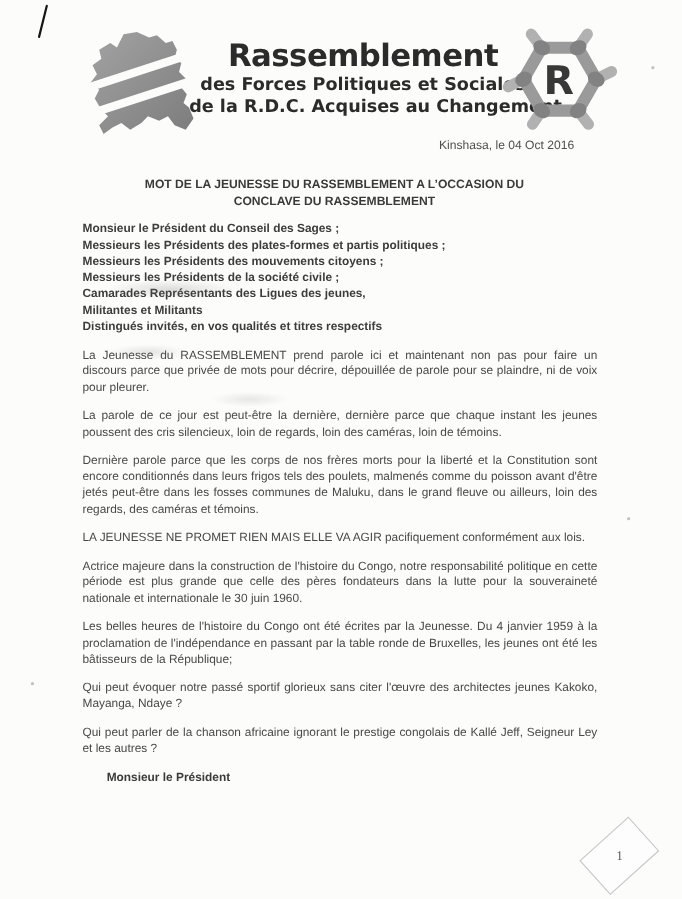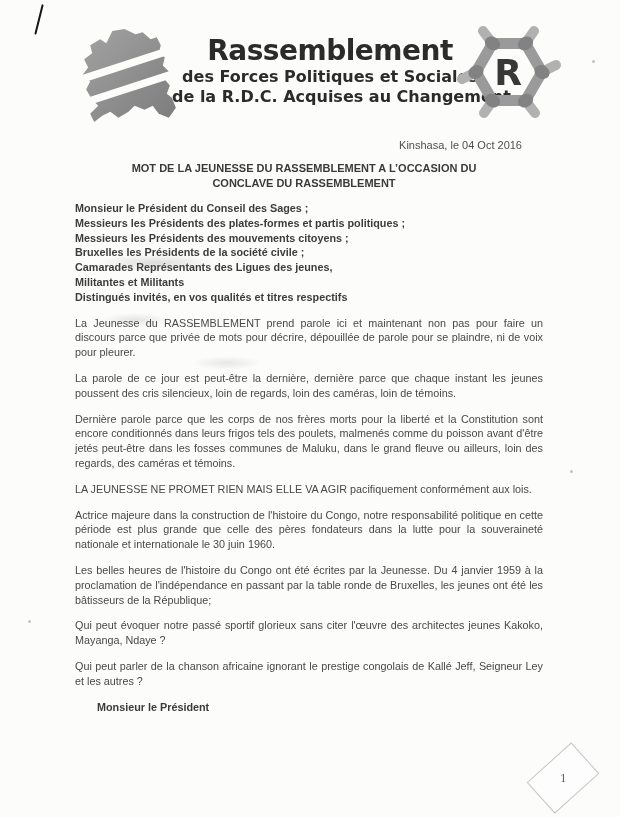--- a/index.html
+++ b/index.html
@@ -30,21 +30,21 @@
     font-family:"DejaVu Sans", sans-serif;
     color:#2b2b2b;
     margin-left:20px;
   }
   .org-line1 { font-size:28px; font-weight:bold; letter-spacing:-0.5px; line-height:33px; }
   .org-line2 { font-size:16px; font-weight:bold; line-height:20px; }
   .org-line3 { font-size:16px; font-weight:bold; line-height:20px; white-space:nowrap; }
   .logo-hands { position:absolute; left:452px; top:25px; width:114px; height:95px; }
 
   .dateline {
-    position:absolute; top:139px; right:98px;
+    position:absolute; top:126px; right:98px;
     font-size:11px; color:#4e4e4e;
   }
 
   .doc-title {
     position:absolute; top:161px; left:60px; right:72px;
     text-align:center;
     font-size:11px; font-weight:bold; color:#3a3a3a;
     line-height:14.5px;
   }
 
@@ -149,21 +149,21 @@
   <div class="doc-title">
     <div>MOT DE LA JEUNESSE DU RASSEMBLEMENT A L’OCCASION DU</div>
     <div>CONCLAVE DU RASSEMBLEMENT</div>
   </div>
 
   <div class="content">
     <div class="salutations">
       <div class="salutation-line">Monsieur le Président du Conseil des Sages ;</div>
       <div class="salutation-line">Messieurs les Présidents des plates-formes et partis politiques ;</div>
       <div class="salutation-line">Messieurs les Présidents des mouvements citoyens ;</div>
-      <div class="salutation-line">Bruxelles les Présidents de la société civile ;</div>
+      <div class="salutation-line">Messieurs les Présidents de la société civile ;</div>
       <div class="salutation-line">Camarades Représentants des Ligues des jeunes,</div>
       <div class="salutation-line">Militantes et Militants</div>
       <div class="salutation-line">Distingués invités, en vos qualités et titres respectifs</div>
     </div>
 
     <div class="paragraph">La Jeunesse du RASSEMBLEMENT prend parole ici et maintenant non pas pour faire un discours parce que privée de mots pour décrire, dépouillée de parole pour se plaindre, ni de voix pour pleurer.</div>
     <div class="paragraph">La parole de ce jour est peut-être la dernière, dernière parce que chaque instant les jeunes poussent des cris silencieux, loin de regards, loin des caméras, loin de témoins.</div>
     <div class="paragraph">Dernière parole parce que les corps de nos frères morts pour la liberté et la Constitution sont encore conditionnés dans leurs frigos tels des poulets, malmenés comme du poisson avant d'être jetés peut-être dans les fosses communes de Maluku, dans le grand fleuve ou ailleurs, loin des regards, des caméras et témoins.</div>
     <div class="paragraph">LA JEUNESSE NE PROMET RIEN MAIS ELLE VA AGIR pacifiquement conformément aux lois.</div>
     <div class="paragraph">Actrice majeure dans la construction de l'histoire du Congo, notre responsabilité politique en cette période est plus grande que celle des pères fondateurs dans la lutte pour la souveraineté nationale et internationale le 30 juin 1960.</div>

